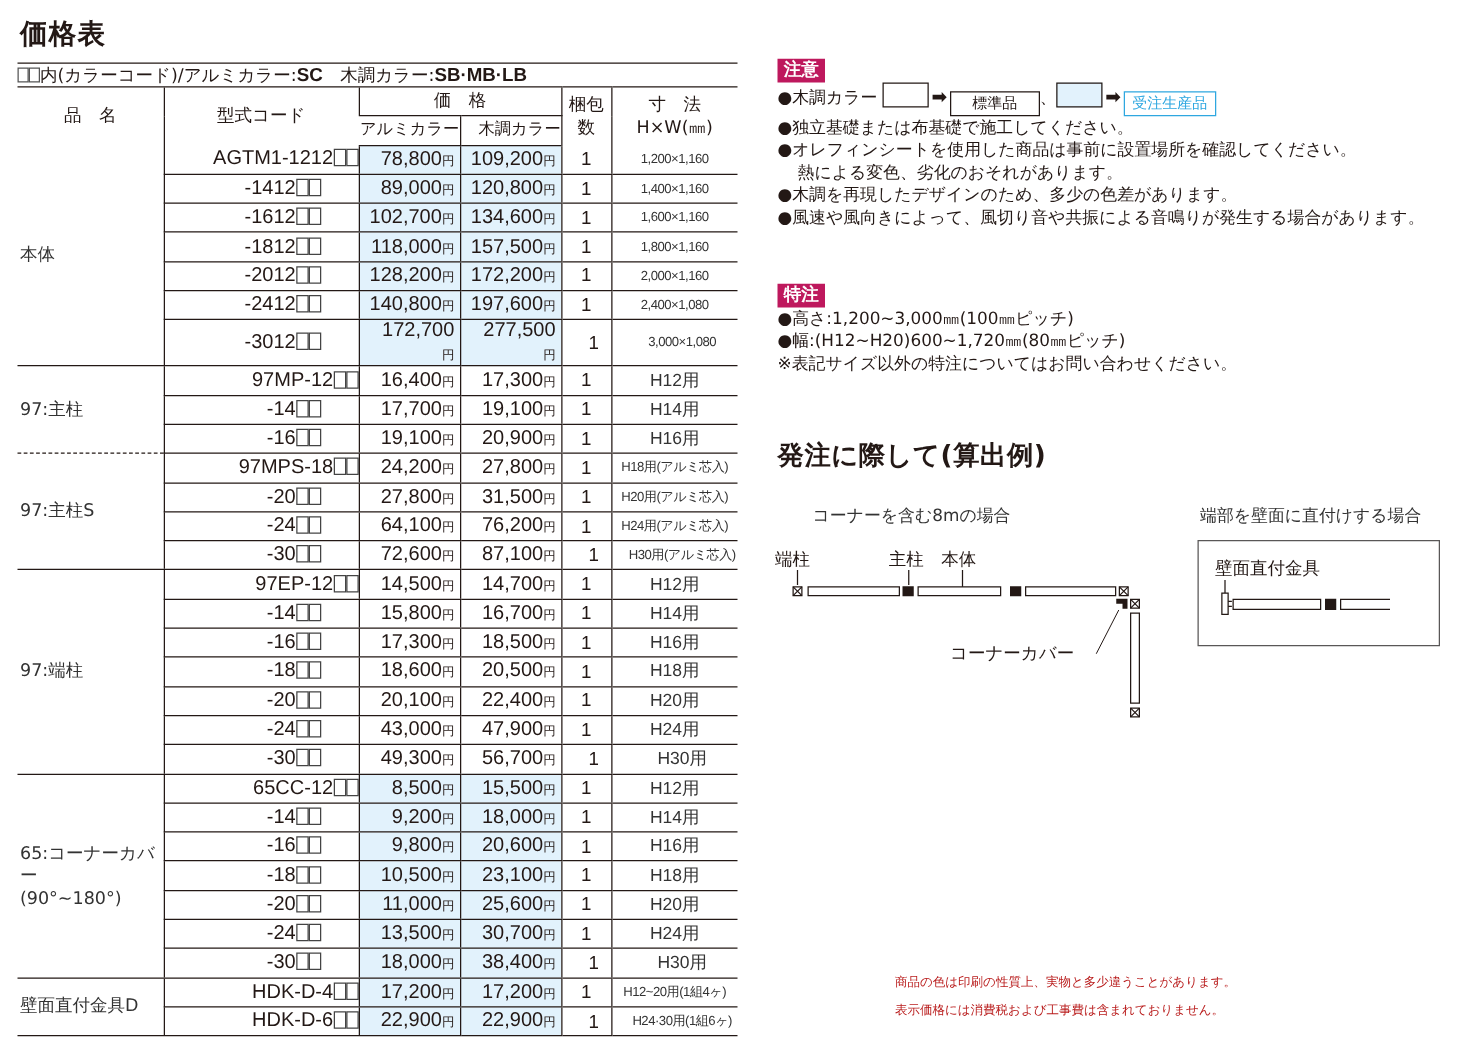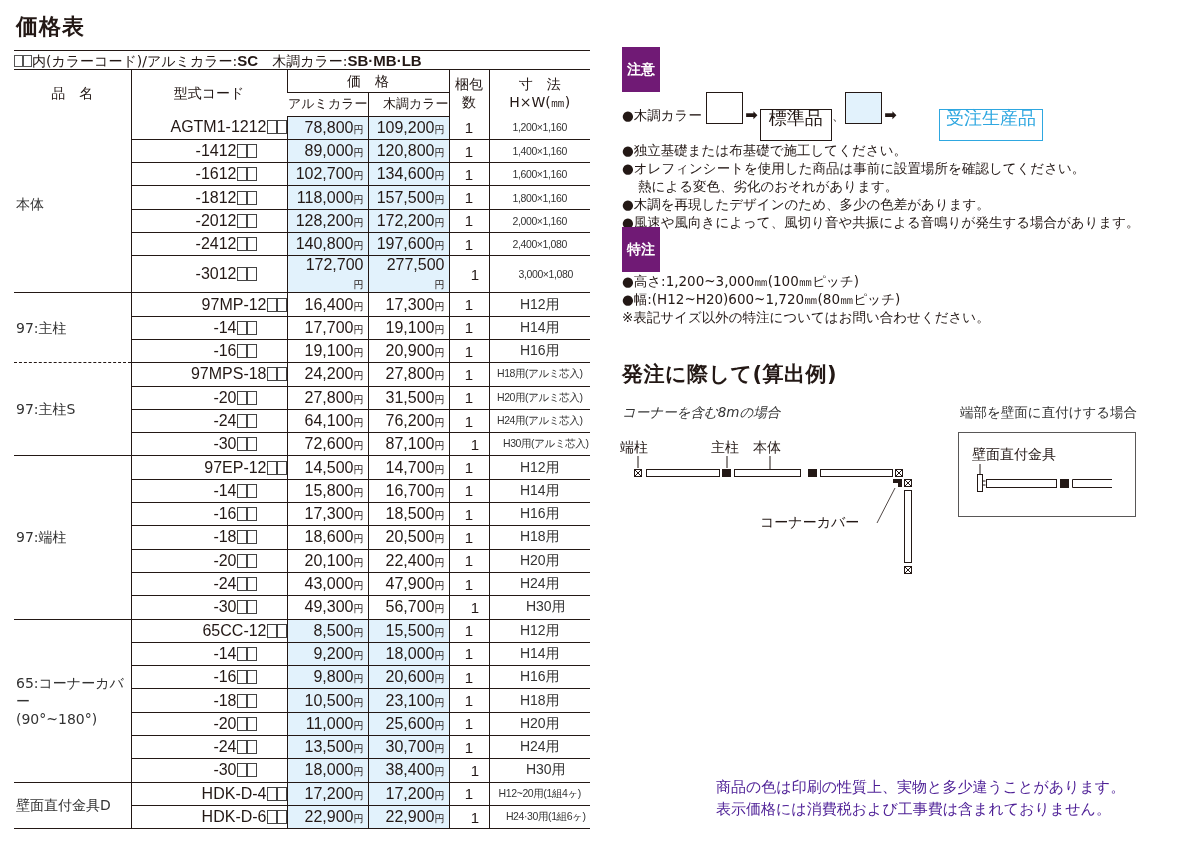--- a/index.html
+++ b/index.html
@@ -27,38 +27,38 @@
   td.code .sq { width: 10px; height: 14px; vertical-align: -2px; border-color: #444; }
   td.price-cell { border-left: 1px solid #231815; text-align: right; padding-right: 4px !important; font-family: "Liberation Sans", sans-serif; font-weight: bold; font-size: 16px; border-bottom: 1px solid #231815; }
   td.price-cell.bo { background: #e2f2fc; }
   td.price-cell .yen { font-size: 10px; font-weight: normal; }
   td.qty { border-left: 1px solid #231815; text-align: center; font-family: "Liberation Sans", sans-serif; font-size: 15px; border-bottom: 1px solid #231815; }
   td.size { border-left: 1px solid #231815; text-align: center; font-family: "Liberation Sans", sans-serif; font-size: 14px; color: #333; border-bottom: 1px solid #231815; }
   td.size.small { font-size: 10.5px; letter-spacing: -0.4px; }
   tr.grp-end td { border-bottom: 1.5px solid #231815; padding-left: 12px; }
   td.name { border-bottom: 1.5px solid #231815; }
 
-  .label-box { display: inline-block; background: #701a75; color: #fff; font-weight: bold; font-size: 14px; padding: 13px 5px; line-height: 19px; }
+  .label-box { display: inline-block; background: #be185d; color: #fff; font-weight: bold; font-size: 14px; padding: 0 5px; line-height: 19px; }
   .notes { position: absolute; left: 622px; top: 47px; width: 560px; font-size: 13.5px; line-height: 18px; color: #231815; }
   .notes .item { white-space: nowrap; }
   .notes .indent { padding-left: 16px; }
-  .legend-box { display: inline-block; height: 32px; vertical-align: -4px; border: 1px solid #231815; padding: 0 6px; line-height: 16px; font-size: 18px; }
+  .legend-box { display: inline-block; height: 20px; vertical-align: -4px; border: 1px solid #231815; padding: 0 6px; line-height: 16px; font-size: 12px; }
   .lb-white { width: 37px; }
   .lb-blue { width: 37px; background: #e2f2fc; }
   .lb-std { width: 72px; text-align: center; }
-  .lb-order { color: #2ea7e0; border-color: #2ea7e0; margin-left: 40px; }
+  .lb-order { color: #2ea7e0; border-color: #2ea7e0; }
   .arrow { font-size: 15px; font-weight: bold; margin: 0 2px; }
   .special { position: absolute; left: 622px; top: 227px; width: 560px; font-size: 13.5px; line-height: 18px; }
   .special .indent2 { padding-left: 36px; }
-  .order-title { position: absolute; left: 622px; top: 360px; font-size: 21px; font-weight: bold; letter-spacing: 0.5px; }
-  .order-sub { position: absolute; left: 622px; top: 404px; font-size: 13.5px; color: #333; font-style: italic; }
+  .order-title { position: absolute; left: 622px; top: 350px; font-size: 21px; font-weight: bold; letter-spacing: 0.5px; }
+  .order-sub { position: absolute; left: 650px; top: 404px; font-size: 13.5px; color: #333; }
   .wall-sub { position: absolute; left: 960px; top: 404px; font-size: 13.5px; color: #333; }
   .diagram { position: absolute; left: 615px; top: 430px; }
-  .wall-diagram { position: absolute; left: 958px; top: 432px; width: 178px; height: 85px; border: 1px solid #595757; }
-  .disclaimer { position: absolute; left: 716px; top: 776px; font-size: 15px; line-height: 22px; color: #4c1d95; }
+  .wall-diagram { position: absolute; left: 958px; top: 432px; width: 194px; height: 85px; border: 1px solid #595757; }
+  .disclaimer { position: absolute; left: 716px; top: 776px; font-size: 10px; line-height: 22px; color: #b91c1c; }
 </style>
 </head>
 <body>
 
 <div class="page-title">価格表</div>
 
 <div class="color-note">
   <span class="sq"></span><span class="sq"></span><span>内(カラーコード)/アルミカラー:</span><b>SC</b><span>　木調カラー:</span><b>SB·MB·LB</b>
 </div>
 

